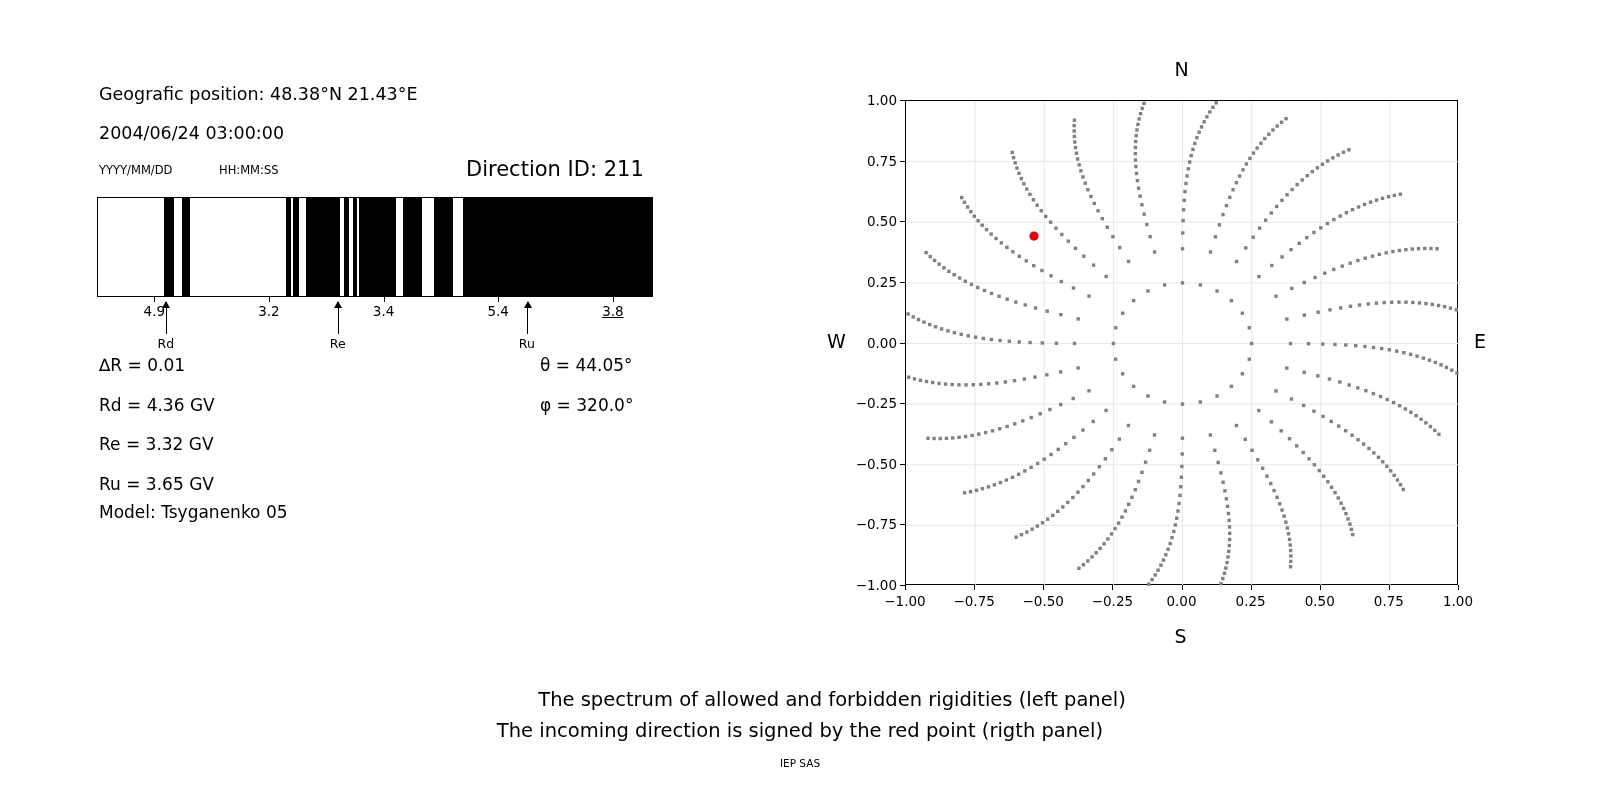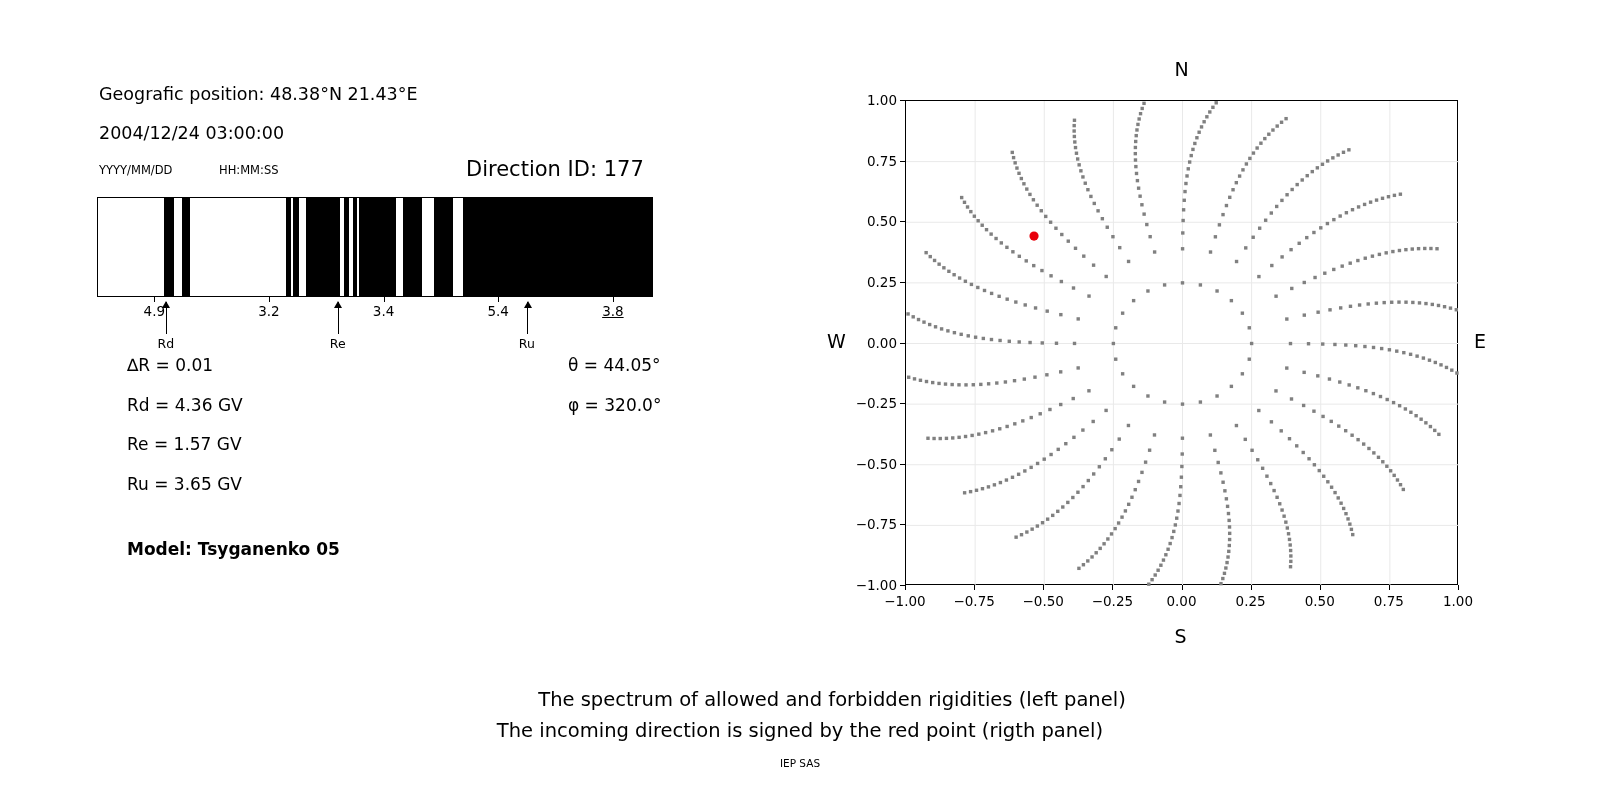--- a/index.html
+++ b/index.html
@@ -30,21 +30,21 @@
   .ticklabel{position:absolute;top:6px;font-size:13.5px;transform:translateX(-50%);white-space:pre;}
 
   .marker{position:absolute;}
   .marker .stem{position:absolute;left:0;top:0;width:1.2px;height:32px;background:#000;}
   .marker .head{position:absolute;left:-3.4px;top:-1px;width:0;height:0;
     border-left:4.2px solid transparent;border-right:4.2px solid transparent;
     border-bottom:7px solid #000;}
   .marker .mlabel{position:absolute;left:0;top:34px;font-size:12.5px;
     transform:translateX(-50%);white-space:pre;}
 
-  .param{position:absolute;font-size:17px;white-space:pre;margin-left:28px;}
+  .param{position:absolute;font-size:17px;white-space:pre;}
 
   
   #right-panel{position:absolute;left:800px;top:0;width:800px;height:660px;}
   #polar-axes{position:absolute;left:105px;top:100px;width:553px;height:485px;
     border:1.15px solid #000;box-sizing:border-box;background:#fff;}
   #polar-svg{position:absolute;left:0;top:0;}
   .gridline{stroke:#e9e9e9;stroke-width:1;}
   .dot{fill:#808080;}
   .red-dot{fill:#e8000b;}
 
@@ -63,24 +63,24 @@
   #credit{position:absolute;width:1600px;text-align:center;top:757px;font-size:10.5px;}
 </style>
 </head>
 <body>
 
 <div class="fig">
 
   <div id="left-panel">
 
     <div class="txt" id="geo-position">Geografic position: 48.38°N 21.43°E</div>
-    <div class="txt" id="datetime">2004/12/24 03:00:00</div>
+    <div class="txt" id="datetime">2004/06/24 03:00:00</div>
     <div class="txt" id="fmt-date">YYYY/MM/DD</div>
     <div class="txt" id="fmt-time">HH:MM:SS</div>
-    <div class="txt" id="direction-id">Direction ID: 177</div>
+    <div class="txt" id="direction-id">Direction ID: 211</div>
 
     <div id="spectrum-wrap">
       <div id="spectrum-box">
           <div class="band" style="left: 65.9175px; width: 9.74433px;"></div>
           <div class="band" style="left: 84.2598px; width: 7.45155px;"></div>
           <div class="band" style="left: 188.008px; width: 4.58557px;"></div>
           <div class="band" style="left: 194.887px; width: 5.73196px;"></div>
           <div class="band" style="left: 208.07px; width: 33.8186px;"></div>
           <div class="band" style="left: 246.474px; width: 4.58557px;"></div>
           <div class="band" style="left: 255.072px; width: 4.01237px;"></div>
@@ -113,23 +113,23 @@
         </div>
         <div class="marker" style="left: 429.897px; top: 5px;">
           <div class="stem"></div>
           <div class="head"></div>
           <div class="mlabel">Ru</div>
         </div>
       </div>
 
   <div class="param" style="left: 99px; top: 355px;">∆R = 0.01</div>
       <div class="param" style="left: 99px; top: 394.5px;">Rd = 4.36 GV</div>
-      <div class="param" style="left: 99px; top: 434px;">Re = 1.57 GV</div>
+      <div class="param" style="left: 99px; top: 434px;">Re = 3.32 GV</div>
       <div class="param" style="left: 99px; top: 473.5px;">Ru = 3.65 GV</div>
-      <div class="param" style="left: 99px; top: 539px; font-weight: bold;">Model: Tsyganenko 05</div>
+      <div class="param" style="left: 99px; top: 502px;">Model: Tsyganenko 05</div>
       <div class="param" style="left: 540px; top: 355px;">θ = 44.05°</div>
       <div class="param" style="left: 540px; top: 394.5px;">φ = 320.0°</div>
     </div>
 
   <div id="right-panel">
     <div id="polar-axes">
       <svg id="polar-svg" width="553" height="485">
           <line x1="69.125" x2="69.125" y1="0" y2="485" class="gridline"></line>
           <line y1="424.375" y2="424.375" x1="0" x2="553" class="gridline"></line>
           <line x1="138.25" x2="138.25" y1="0" y2="485" class="gridline"></line>

